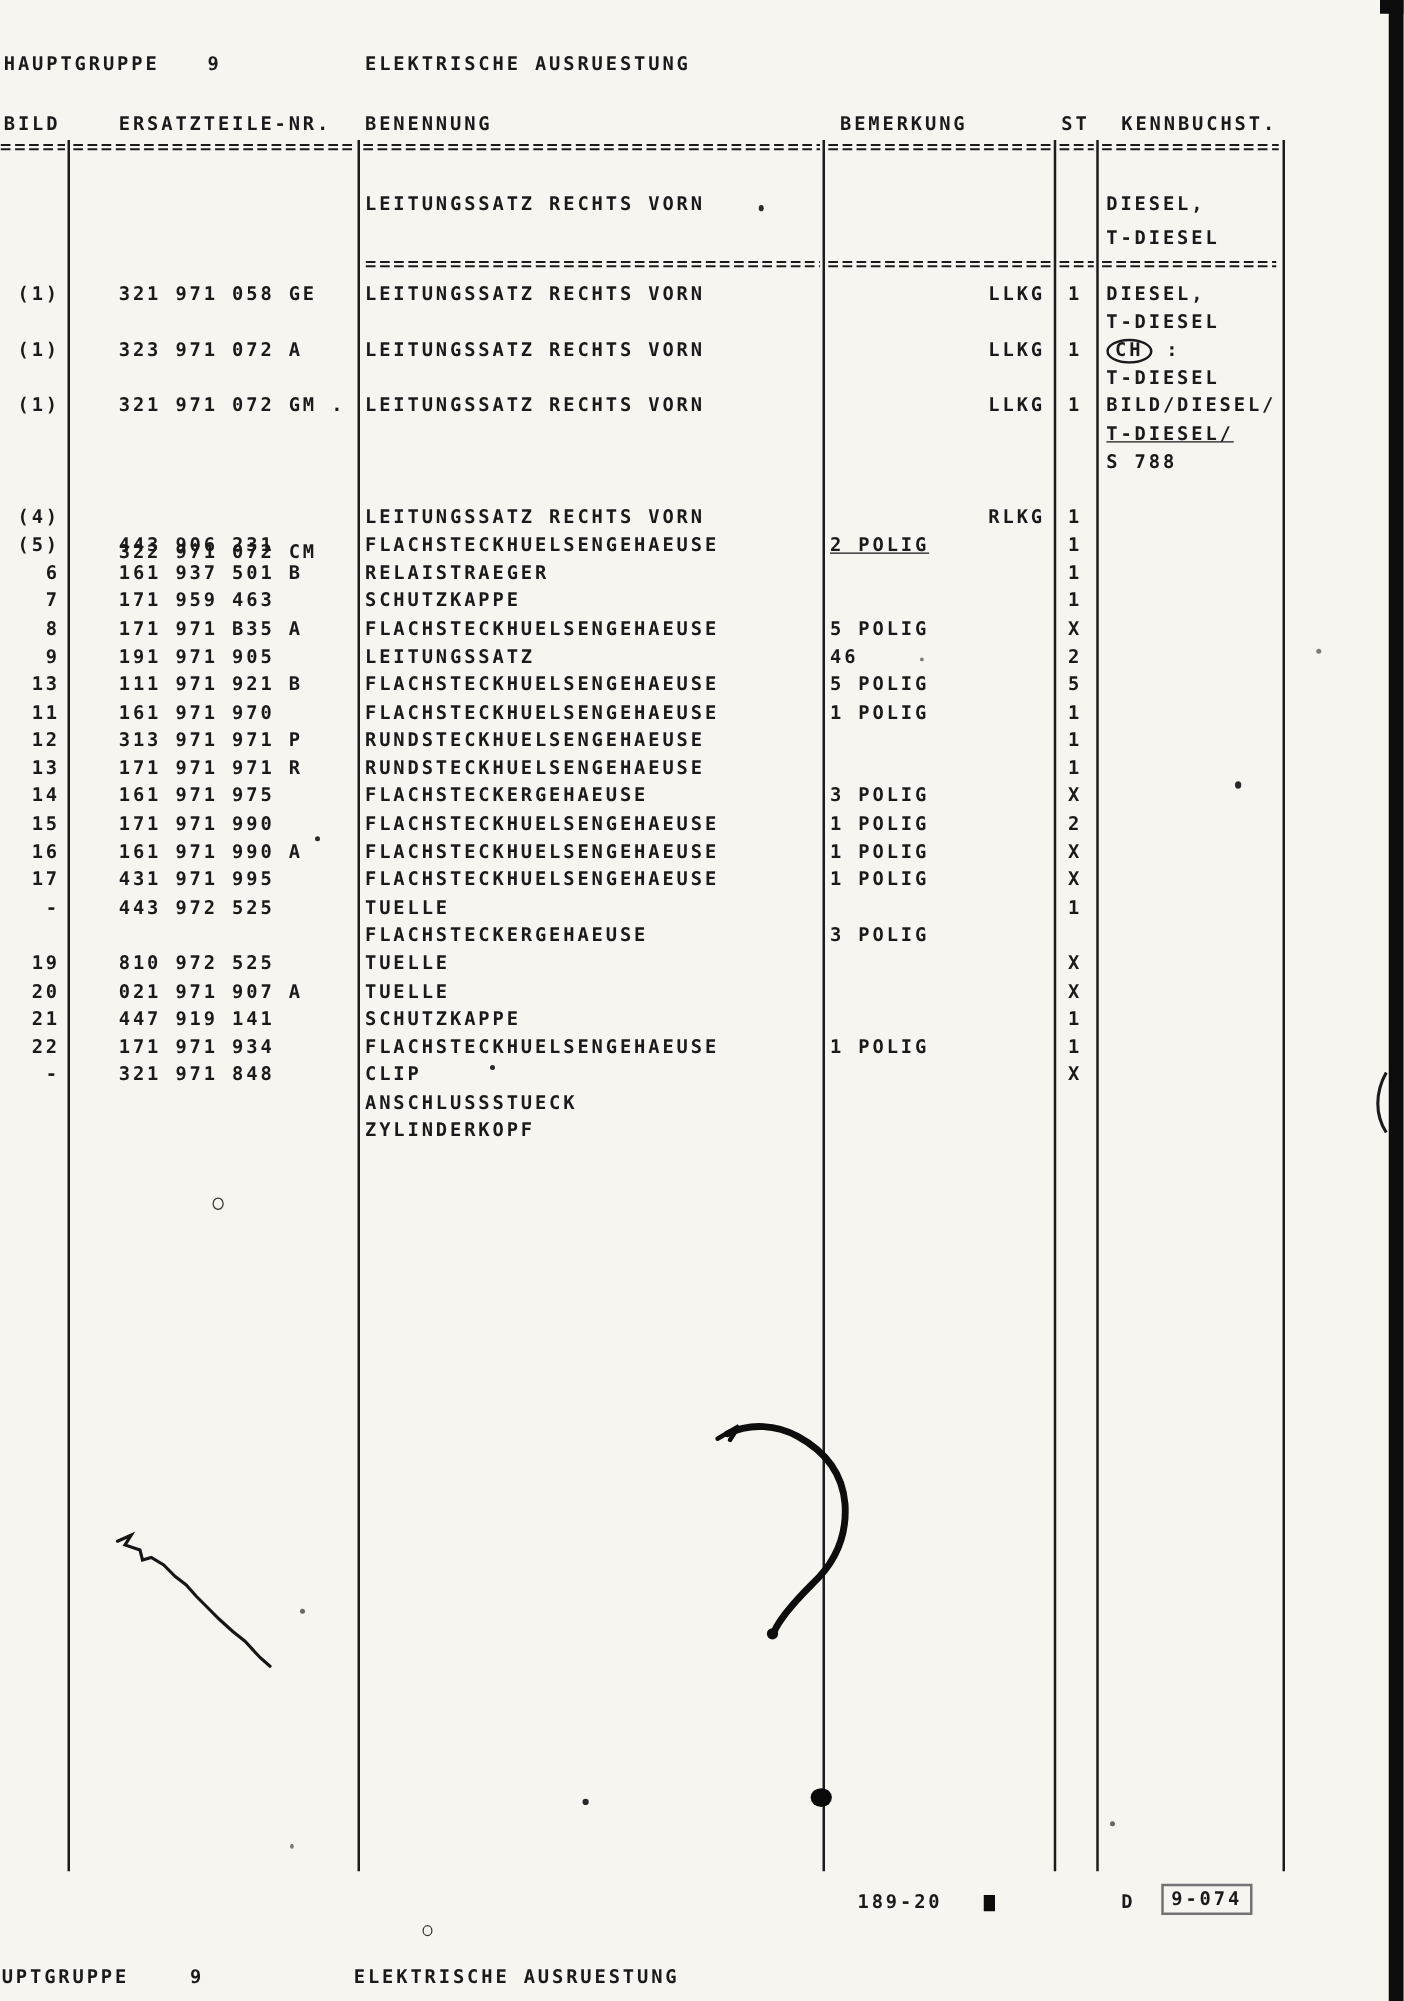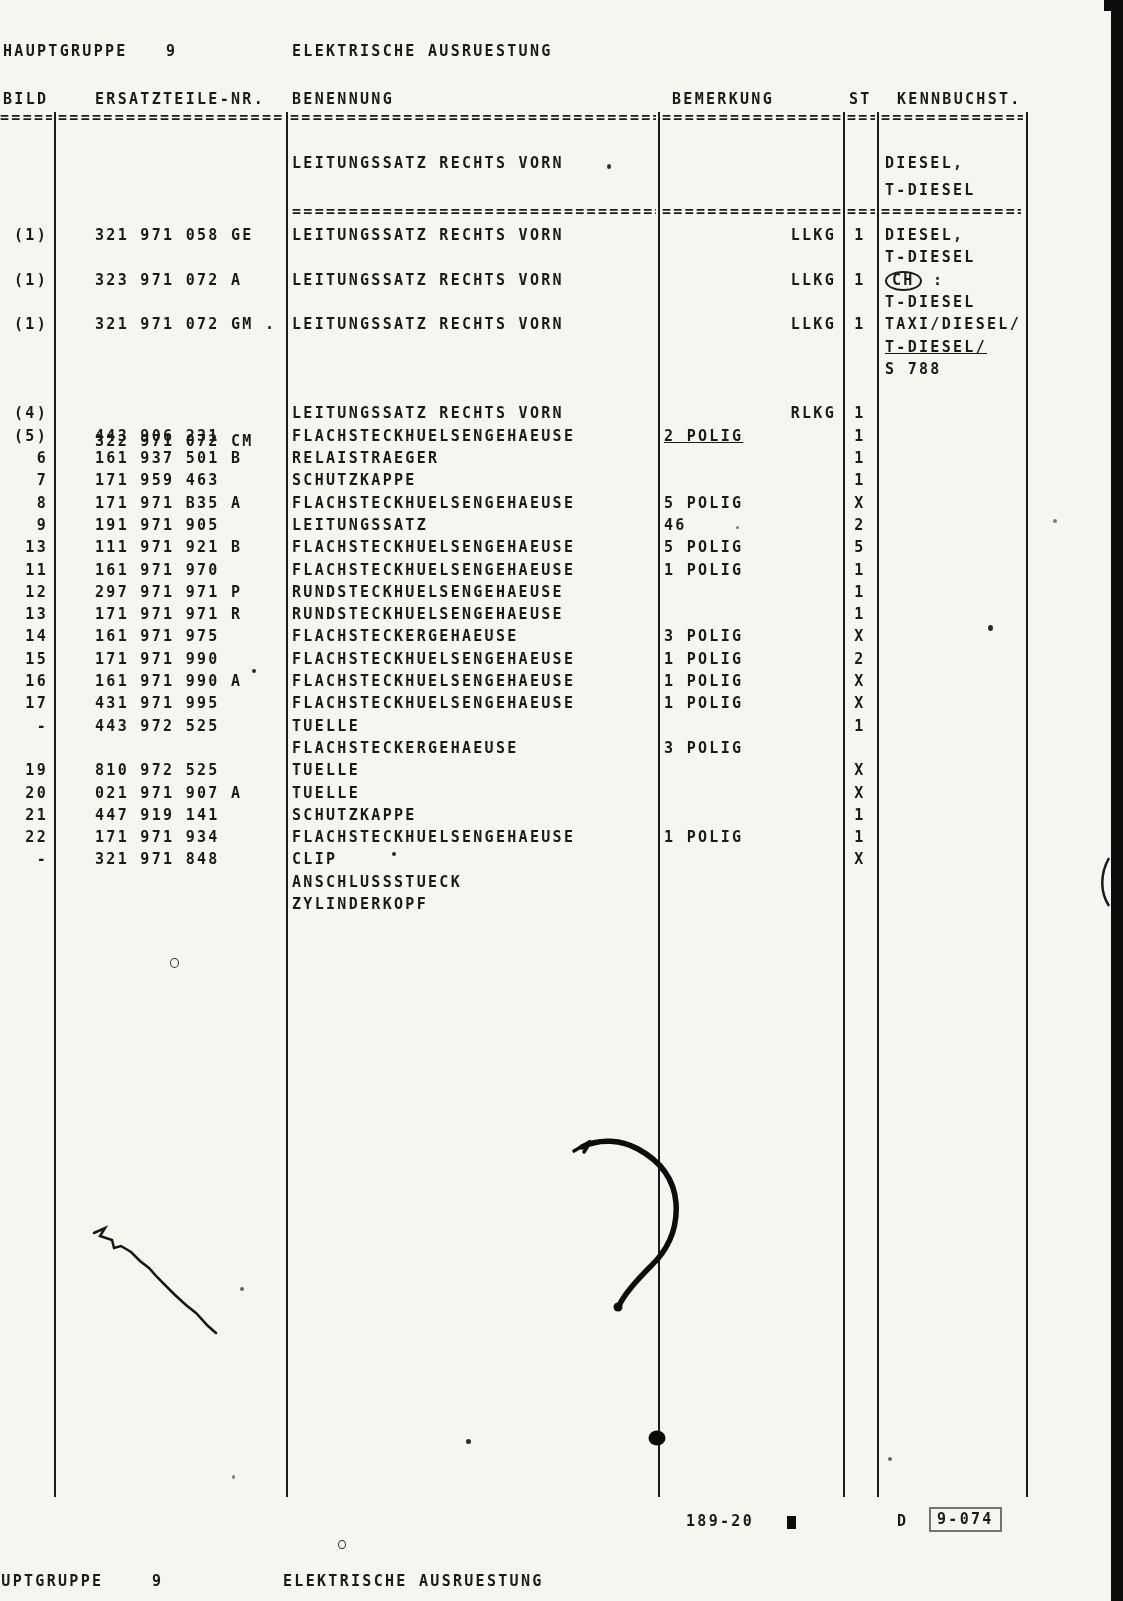--- a/index.html
+++ b/index.html
@@ -99,21 +99,21 @@
       </div>
       <div>
         <div class="cell " style="left: 885px; top: 291.9px; width: 140px; line-height: 20px;">T-DIESEL</div>
       </div>
       <div>
         <div class="cell r" style="left: 0px; top: 314.2px; width: 48px; line-height: 20px;">(1)</div>
         <div class="cell " style="left: 95px; top: 314.2px; width: 195px; line-height: 20px;">321 971 072 GM .</div>
         <div class="cell " style="left: 292px; top: 314.2px; width: 366px; line-height: 20px;">LEITUNGSSATZ RECHTS VORN</div>
         <div class="cell r" style="left: 660px; top: 314.2px; width: 176px; line-height: 20px;">LLKG</div>
         <div class="cell c" style="left: 844px; top: 314.2px; width: 32px; line-height: 20px;">1</div>
-        <div class="cell " style="left: 885px; top: 314.2px; width: 140px; line-height: 20px;">TAXI/DIESEL/</div>
+        <div class="cell " style="left: 885px; top: 314.2px; width: 140px; line-height: 20px;">BILD/DIESEL/</div>
       </div>
       <div>
         <div class="cell " style="left: 885px; top: 336.5px; width: 140px; line-height: 20px; text-decoration: underline;">T-DIESEL/</div>
       </div>
       <div>
         <div class="cell " style="left: 885px; top: 358.8px; width: 140px; line-height: 20px;">S 788</div>
       </div>
       <div>
         <div class="cell r" style="left: 0px; top: 403.4px; width: 48px; line-height: 20px;">(4)</div>
         <div class="cell " style="left: 95px; top: 403.4px; width: 195px; line-height: 20px; margin-top: 28px;">322 971 072 CM</div>
@@ -163,21 +163,21 @@
       </div>
       <div>
         <div class="cell r" style="left: 0px; top: 559.5px; width: 48px; line-height: 20px;">11</div>
         <div class="cell " style="left: 95px; top: 559.5px; width: 195px; line-height: 20px;">161 971 970</div>
         <div class="cell " style="left: 292px; top: 559.5px; width: 366px; line-height: 20px;">FLACHSTECKHUELSENGEHAEUSE</div>
         <div class="cell " style="left: 664px; top: 559.5px; width: 175px; line-height: 20px;">1 POLIG</div>
         <div class="cell c" style="left: 844px; top: 559.5px; width: 32px; line-height: 20px;">1</div>
       </div>
       <div>
         <div class="cell r" style="left: 0px; top: 581.8px; width: 48px; line-height: 20px;">12</div>
-        <div class="cell " style="left: 95px; top: 581.8px; width: 195px; line-height: 20px;">297 971 971 P</div>
+        <div class="cell " style="left: 95px; top: 581.8px; width: 195px; line-height: 20px;">313 971 971 P</div>
         <div class="cell " style="left: 292px; top: 581.8px; width: 366px; line-height: 20px;">RUNDSTECKHUELSENGEHAEUSE</div>
         <div class="cell c" style="left: 844px; top: 581.8px; width: 32px; line-height: 20px;">1</div>
       </div>
       <div>
         <div class="cell r" style="left: 0px; top: 604.1px; width: 48px; line-height: 20px;">13</div>
         <div class="cell " style="left: 95px; top: 604.1px; width: 195px; line-height: 20px;">171 971 971 R</div>
         <div class="cell " style="left: 292px; top: 604.1px; width: 366px; line-height: 20px;">RUNDSTECKHUELSENGEHAEUSE</div>
         <div class="cell c" style="left: 844px; top: 604.1px; width: 32px; line-height: 20px;">1</div>
       </div>
       <div>

